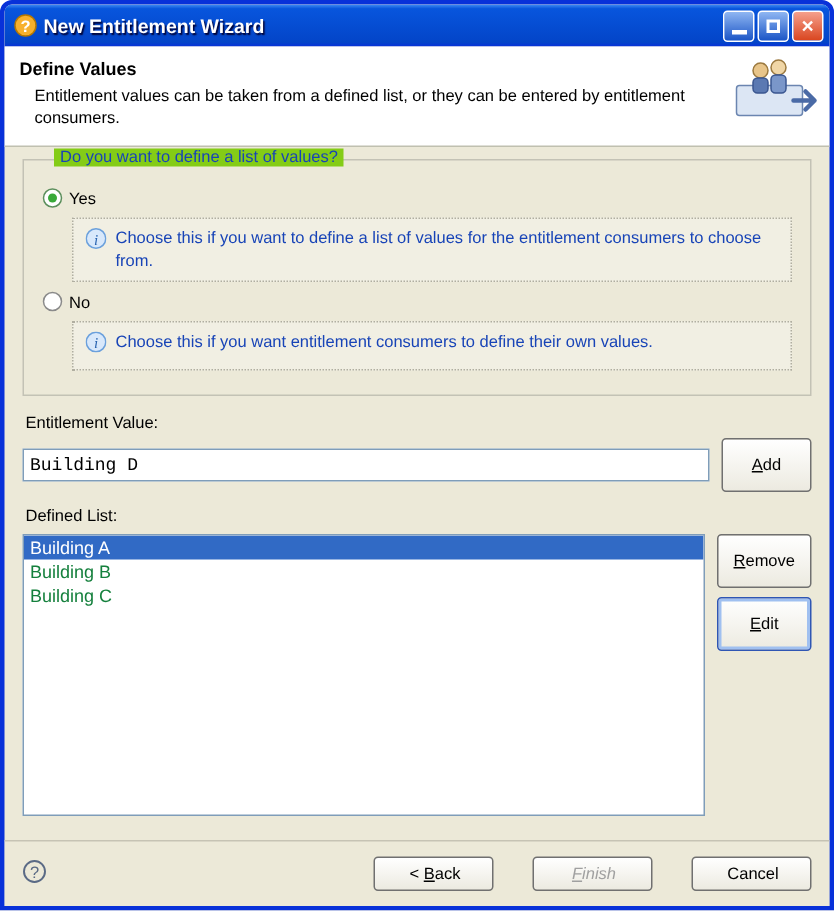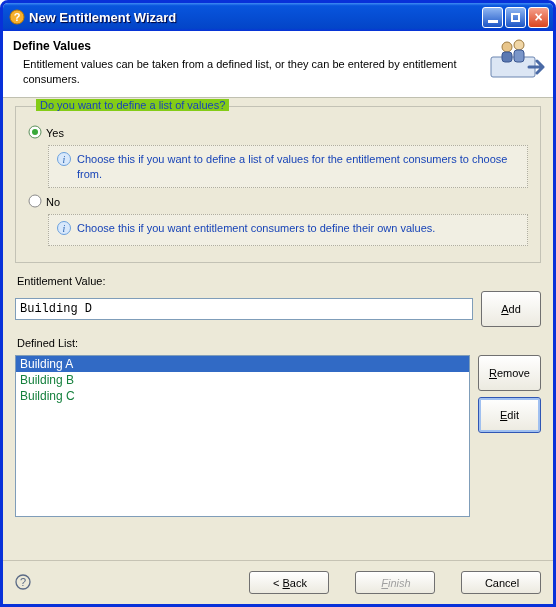--- a/index.html
+++ b/index.html
@@ -124,21 +124,21 @@
     border: 1px solid #2f56b4;
     box-shadow: inset 0 0 0 2px #a0c0f0;
   }
   .underline { text-decoration: underline; }
 
   .listarea { display: flex; gap: 8px; margin-top:2px; flex:1; }
   .listbox {
     flex: 1;
     border: 1px solid #7f9db9;
     background: #fff;
-    height: 162px;
+    height: 188px;
     overflow: auto;
   }
   .listitem {
     padding: 1px 4px;
     font-size: 12px;
     color:#15803d;
     cursor: default;
   }
   .listitem.selected { background: #316ac5; color: #fff; }
   .sidebtns { display: flex; flex-direction: column; gap: 6px; }

